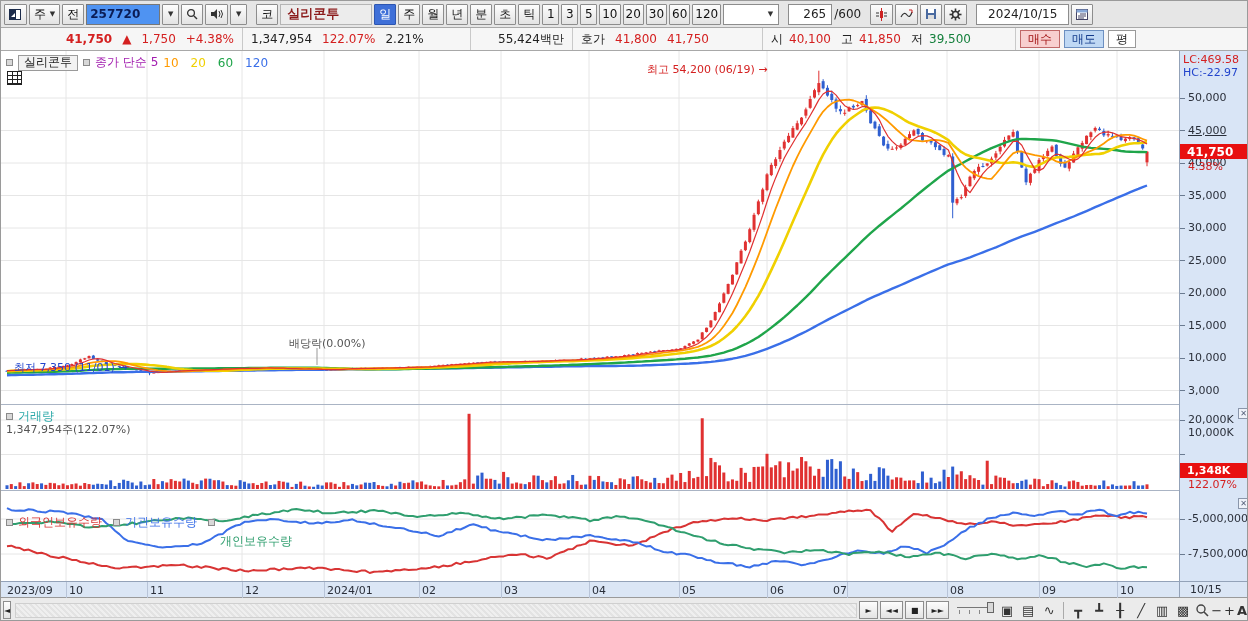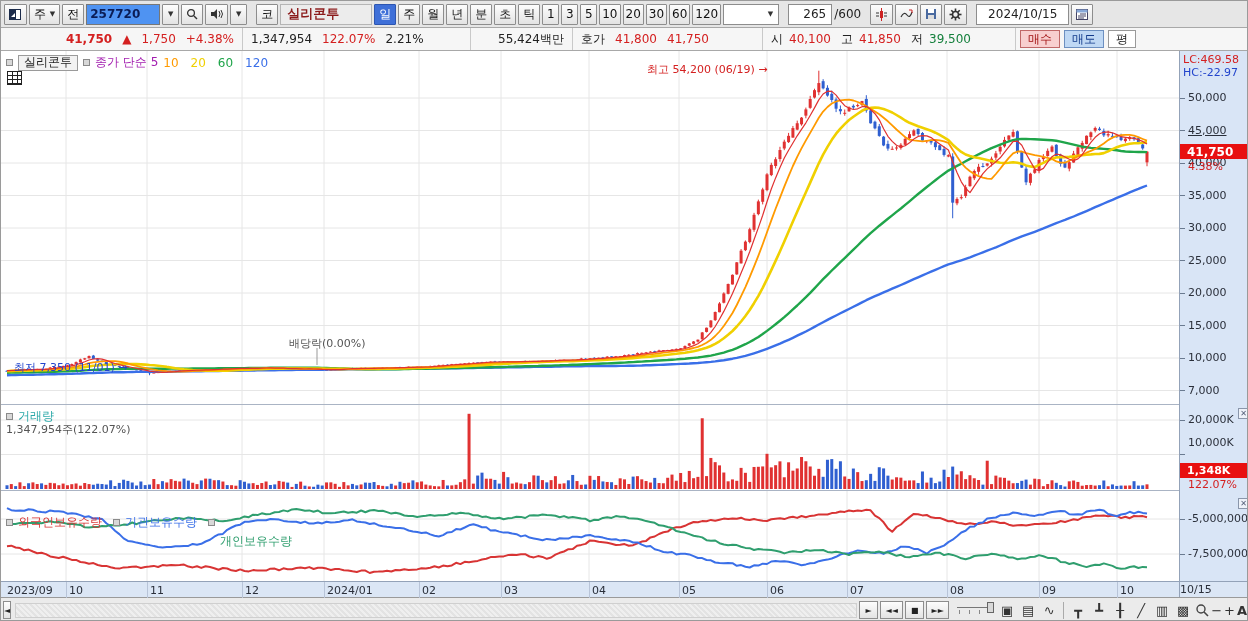--- a/index.html
+++ b/index.html
@@ -29,21 +29,21 @@
   .axis-panel{position:absolute;left:1178px;top:0;width:70px;height:530px;background:#d9e5f6;border-left:1px solid #93a2b8;z-index:4}
   .axlbl{position:absolute;left:8px;font-size:11px;color:#2a2f3a;white-space:nowrap}
   .tick{position:absolute;left:0;width:5px;height:1px;background:#6a7a90}
   .curbox{position:absolute;left:0;width:70px;height:15px;background:#e81010;color:#fff;font-weight:bold;font-size:12px;display:flex;align-items:center;padding-left:7px;z-index:5}
   .curpct{position:absolute;left:8px;color:#d42020;font-size:11px;z-index:5}
   .lc{position:absolute;left:3px;top:2px;color:#d42020;font-size:11px;z-index:5}
   .hc{position:absolute;left:3px;top:15px;color:#2244cc;font-size:11px;z-index:5}
   .xstrip{position:absolute;left:0;top:530px;width:1178px;height:16px;background:#dbe6f5;border-top:1px solid #93a2b8;z-index:3}
   .xlbl{position:absolute;top:2px;font-size:11px;color:#2a2f3a;white-space:nowrap}
   .xsep{position:absolute;top:0;width:1px;height:16px;background:#b8c4d8}
-  .xright{position:absolute;left:1178px;top:530px;width:70px;height:16px;background:#dbe6f5;border-top:1px solid #93a2b8;border-left:1px solid #93a2b8;font-size:11px;color:#2a2f3a;display:flex;align-items:center;z-index:4}
+  .xright{position:absolute;left:1178px;top:530px;width:70px;height:16px;background:#dbe6f5;border-top:1px solid #93a2b8;border-left:1px solid #93a2b8;font-size:11px;color:#2a2f3a;display:flex;align-items:center;padding-left:10px;z-index:4}
   .legend{position:absolute;display:flex;align-items:center;gap:5px;z-index:2;white-space:nowrap}
   .lsq{width:7px;height:7px;border:1px solid #8a8a8a;background:#d8d8d8;display:inline-block}
   .lname{border:1px solid #9a9a9a;background:#f2f2f2;padding:0 5px;height:16px;display:inline-flex;align-items:center;font-size:12px;color:#222}
   .gridicon{position:absolute;left:6px;top:20px;width:15px;height:14px;border:1px solid #222;background:
     linear-gradient(#222 1px,transparent 1px) 0 3px/100% 4px,
     linear-gradient(90deg,#222 1px,transparent 1px) 4px 0/5px 100%,#fff;z-index:2}
   .ann{position:absolute;font-size:11px;white-space:nowrap;z-index:2}
   .closex{position:absolute;left:58px;width:11px;height:11px;border:1px solid #8a96ab;background:#eef2f9;color:#55607a;font-size:8px;line-height:9px;text-align:center;z-index:6}
   
   .bottombar{position:absolute;left:0;top:596px;width:1248px;height:25px;background:#ebebeb;border-top:1px solid #9a9a9a;display:flex;align-items:center;padding:0 2px;gap:2px}
@@ -1091,27 +1091,27 @@
         <div class="axlbl" style="top: 170px;">30,000</div>
         <div class="tick" style="top: 209px;"></div>
         <div class="axlbl" style="top: 202.5px;">25,000</div>
         <div class="tick" style="top: 241.5px;"></div>
         <div class="axlbl" style="top: 235px;">20,000</div>
         <div class="tick" style="top: 274px;"></div>
         <div class="axlbl" style="top: 267.5px;">15,000</div>
         <div class="tick" style="top: 306.5px;"></div>
         <div class="axlbl" style="top: 300px;">10,000</div>
         <div class="tick" style="top: 339px;"></div>
-        <div class="axlbl" style="top: 332.5px;">7,000</div>
+        <div class="axlbl" style="top: 332.5px;">3,000</div>
         <div class="curbox" style="top: 93px;">41,750</div>
         <div class="curpct" style="top: 109px;">4.38%</div>
         <div class="tick" style="top: 368.5px;"></div>
         <div class="axlbl" style="top: 362px;">20,000K</div>
         <div class="tick" style="top: 403px;"></div>
-        <div class="axlbl" style="top: 385px;">10,000K</div>
+        <div class="axlbl" style="top: 375px;">10,000K</div>
         <div class="curbox" style="top: 412px; font-size: 11px;">1,348K</div>
         <div class="curpct" style="top: 427px;">122.07%</div>
         <div class="tick" style="top: 467.5px;"></div>
         <div class="axlbl" style="top: 461px;">-5,000,000</div>
         <div class="tick" style="top: 502.5px;"></div>
         <div class="axlbl" style="top: 496px;">-7,500,000</div>
       </div>
 
     <div class="xstrip" id="xstrip">
         <div class="xlbl" style="left: 6px;">2023/09</div>
@@ -1127,21 +1127,21 @@
         <div class="xlbl" style="left: 421px;">02</div>
         <div class="xsep" style="left: 500px;"></div>
         <div class="xlbl" style="left: 503px;">03</div>
         <div class="xsep" style="left: 588px;"></div>
         <div class="xlbl" style="left: 591px;">04</div>
         <div class="xsep" style="left: 678px;"></div>
         <div class="xlbl" style="left: 681px;">05</div>
         <div class="xsep" style="left: 766px;"></div>
         <div class="xlbl" style="left: 769px;">06</div>
         <div class="xsep" style="left: 846px;"></div>
-        <div class="xlbl" style="left: 849px;">07</div>
+        <div class="xlbl" style="left: 832px;">07</div>
         <div class="xsep" style="left: 946px;"></div>
         <div class="xlbl" style="left: 949px;">08</div>
         <div class="xsep" style="left: 1038px;"></div>
         <div class="xlbl" style="left: 1041px;">09</div>
         <div class="xsep" style="left: 1116px;"></div>
         <div class="xlbl" style="left: 1119px;">10</div>
       </div>
     <div class="xright">10/15</div>
   </div>
 

